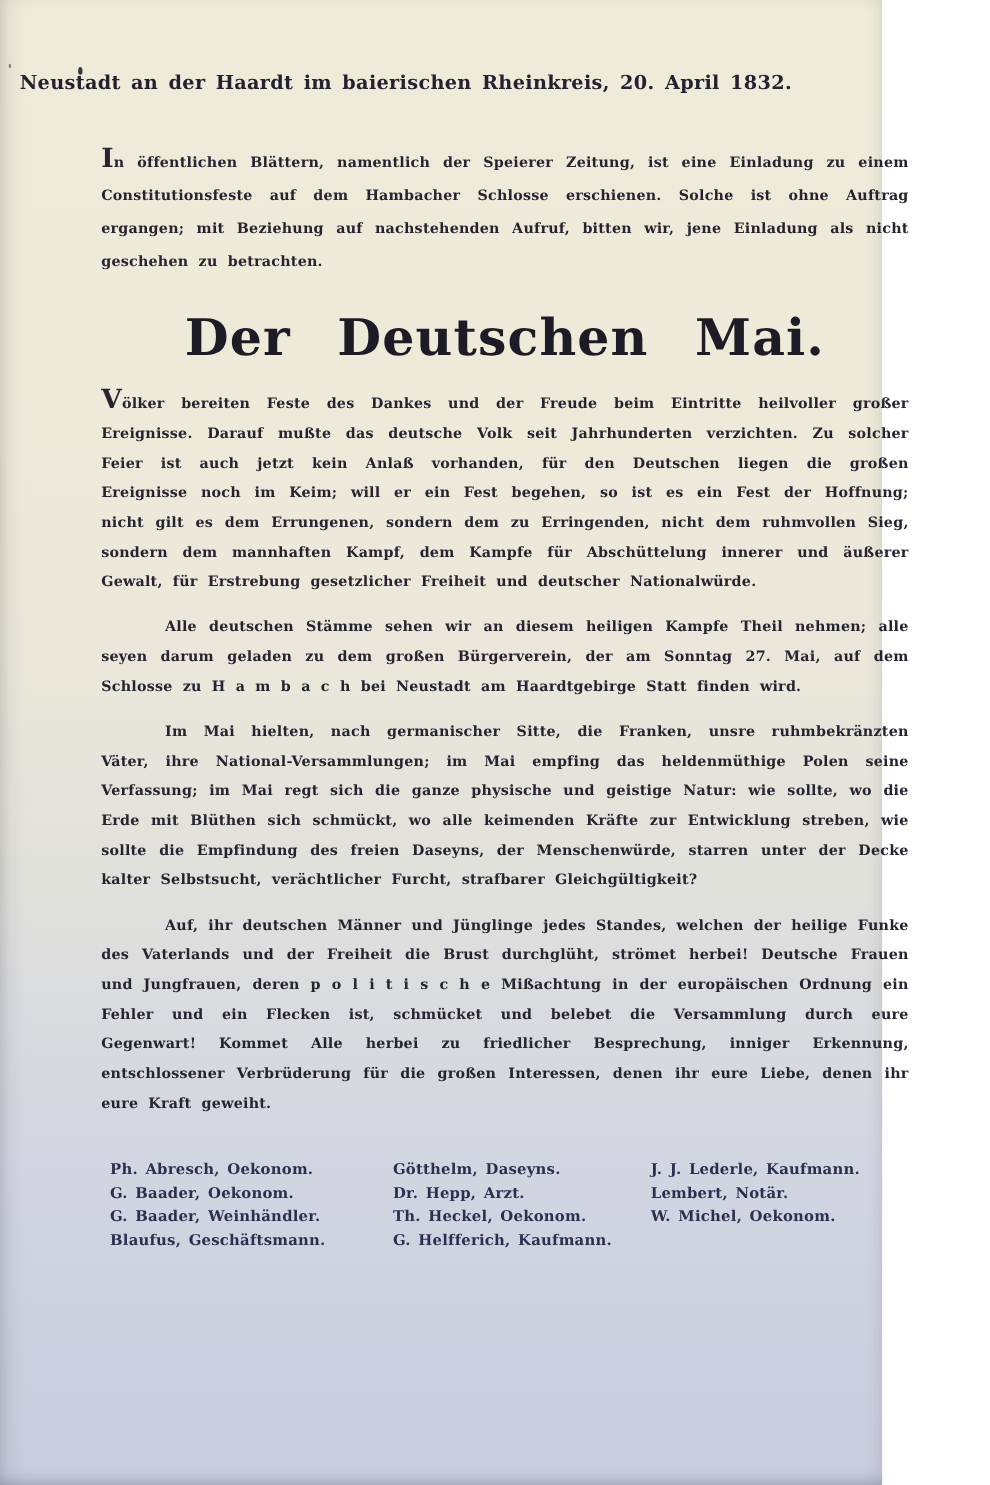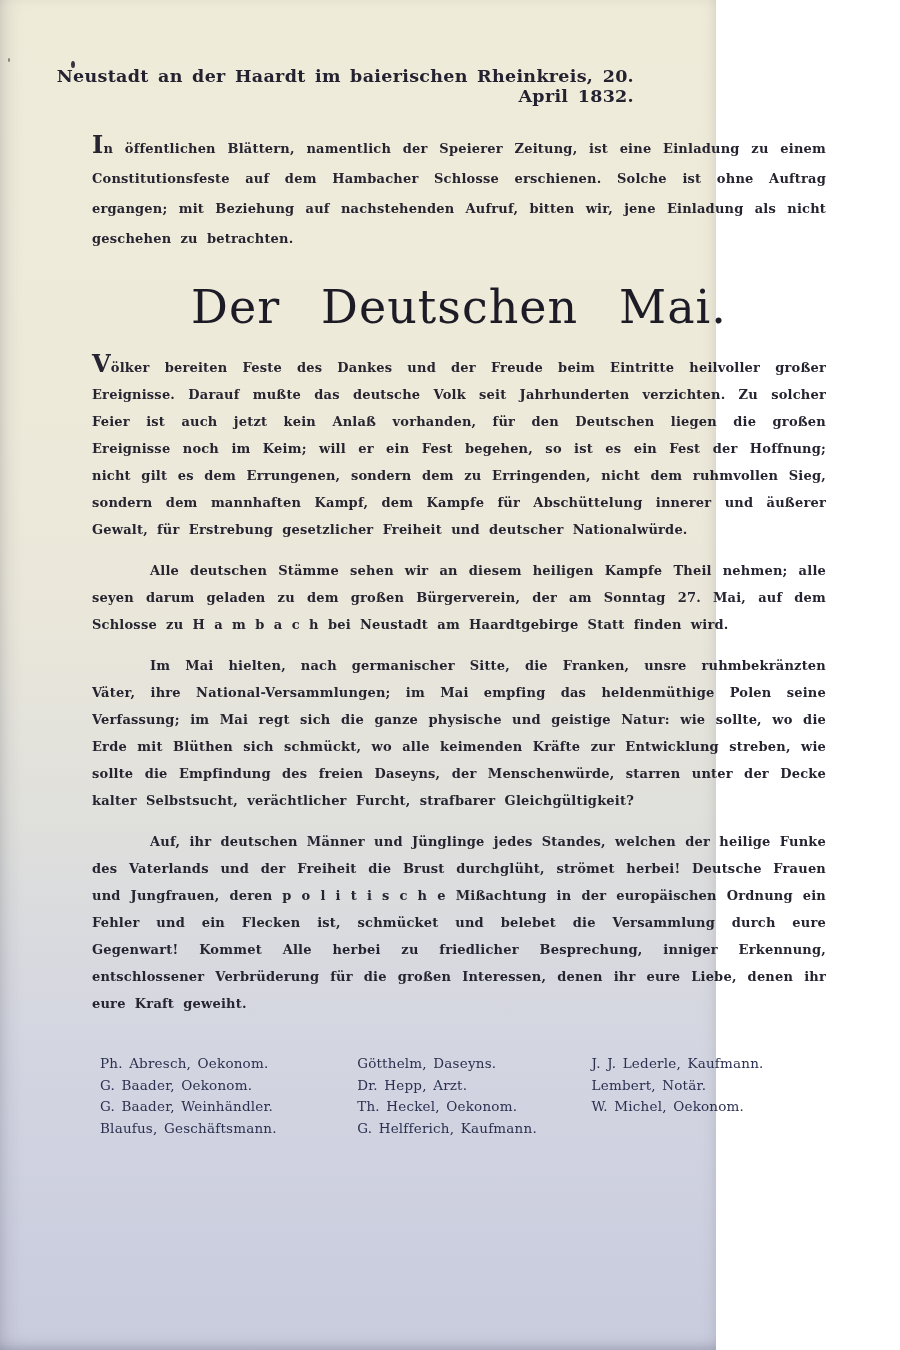--- a/index.html
+++ b/index.html
@@ -3,21 +3,21 @@
 <meta charset="utf-8">
 <style>
   html, body { margin: 0; padding: 0; }
   body {
     width: 900px; height: 1350px;
     font-family: "DejaVu Serif", serif;
     overflow: hidden;
   }
   .page {
     position: relative;
-    width: 716px; height: 1350px;
+    width: 802px; height: 1350px;
     background: linear-gradient(180deg,
       #efebd9 0%, #eeeada 30%, #eae7da 45%,
       #e0e0dc 60%, #d3d5e1 78%, #cccfdf 92%, #c9ccdd 100%);
     box-shadow: inset 14px 0 22px -14px rgba(60,60,70,0.25),
                 inset -10px 0 18px -12px rgba(60,60,70,0.15),
                 inset 0 -10px 14px -8px rgba(90,95,120,0.35);
     color: #262430;
   }
   .speck {
     position: absolute; background: #3a3640; border-radius: 50%;
@@ -50,37 +50,37 @@
   p.initial::first-letter {
     font-size: 1.85em;
     line-height: 0.75;
     font-weight: bold;
   }
   p.indent { text-indent: 58px; }
   h1.doc-title {
     margin: 6px 0 20px 0;
     text-align: center;
     font-size: 46px;
-    font-weight: normal;
+    font-weight: bold;
     letter-spacing: 1px;
     word-spacing: 0.55em;
     color: #1d1b26;
   }
   .signatures {
     display: flex;
     margin-top: 36px;
     margin-left: 8px;
     color: #2b3050;
   }
   .sig-col { list-style: none; margin: 0; padding: 0; }
   .sig-col-1 { width: 260px; }
   .sig-col-2 { width: 237px; }
   .sig-col-3 { width: 237px; }
   .sig-col li {
-    font-weight: normal;
+    font-weight: bold;
     font-size: 13.5px;
     line-height: 21.5px;
     letter-spacing: 0.2px;
     word-spacing: 2px;
     white-space: nowrap;
   }
 </style>
 </head>
 <body>
 

